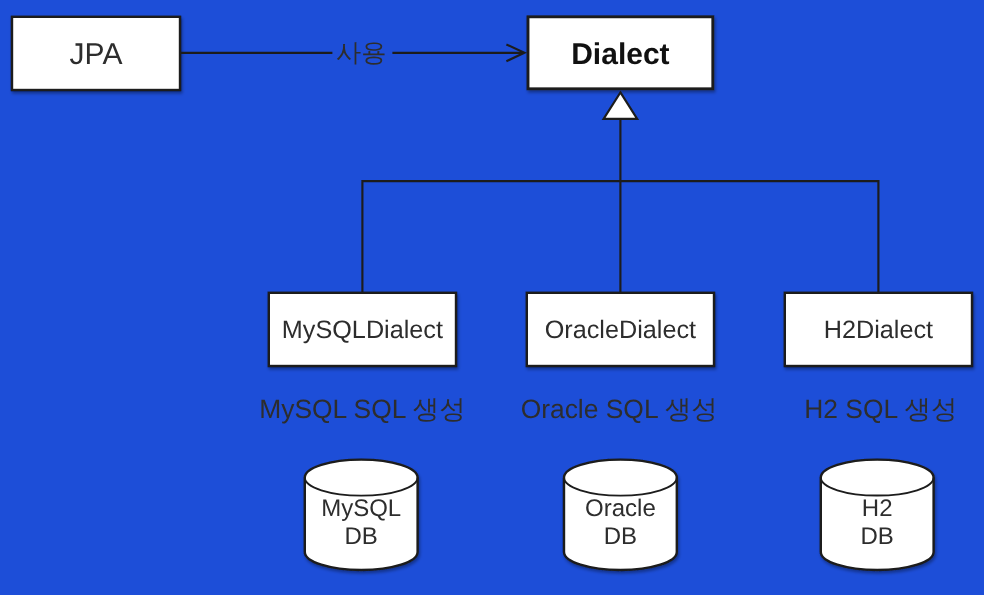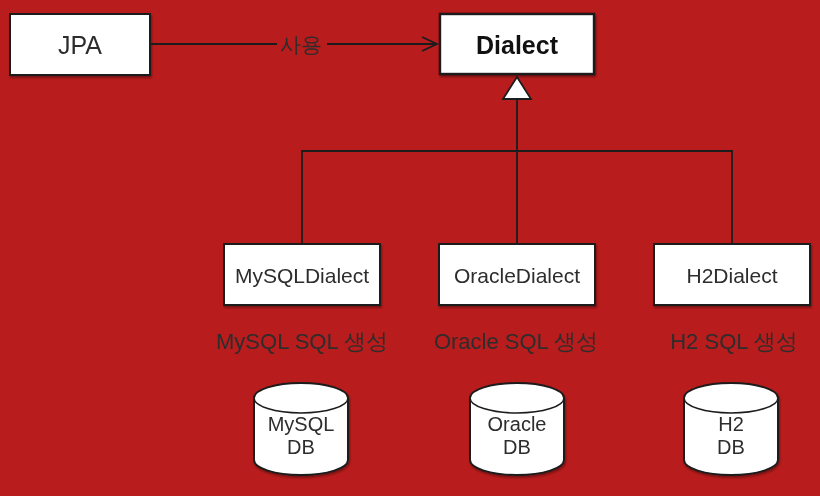--- a/index.html
+++ b/index.html
@@ -4,21 +4,21 @@
 <style>
   html, body {
     margin: 0;
     padding: 0;
     background: #ffffff;
   }
   .stage {
     position: relative;
     width: 820px;
     height: 496px;
-    background: #b91c1c;
+    background: #1d4ed8;
     overflow: hidden;
   }
   svg {
     display: block;
   }
   .box {
     fill: #ffffff;
     stroke: #1c1c1c;
     stroke-width: 2;
   }

